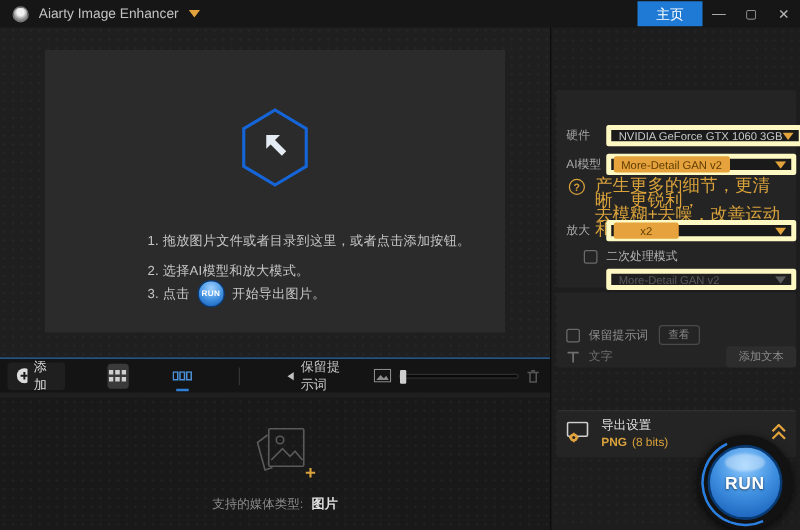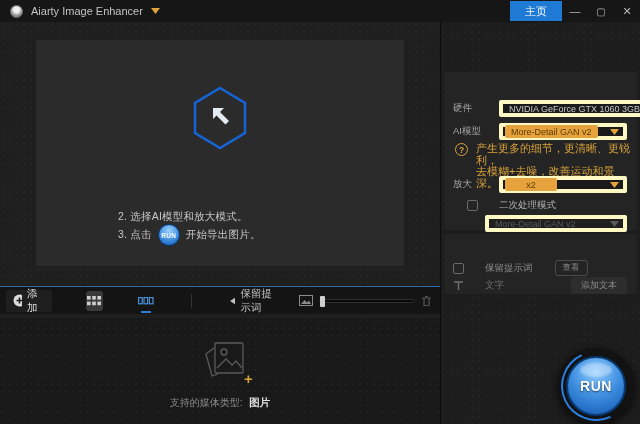--- a/index.html
+++ b/index.html
@@ -67,37 +67,37 @@
   
   .panel { position:absolute; left:440px; top:22px; width:200px; height:402px;
     background:#1d1d1d; border-left:1px solid #0c0c0c;
     background-image:radial-gradient(#252525 1px, transparent 1px); background-size:7px 7px; }
   .card { position:absolute; left:4px; width:192px; background:#242424; border-radius:2px; }
   .card-enhance { top:50px; height:158px; }
   .card-prompt { top:212px; height:60px; }
   .card-export { top:306px; height:38px; border-top:1px solid #303030; }
   .sec-header { position:absolute; left:8px; display:flex; align-items:center; gap:7px; }
   .sec-title { font-size:11px; font-weight:bold; color:#e8e8e8; }
-  .prow { position:absolute; left:8px; right:10px; display:flex; align-items:center;gap:14px; }
+  .prow { position:absolute; left:8px; right:0; display:flex; align-items:center; }
   .plabel { width:32px; font-size:9.5px; color:#a8a8a8; flex:none; }
   .field { position:relative; flex:1; height:17px; background:#1a1a1a; border:4px solid #fef9c3;
     border-radius:2px; display:flex; align-items:center; cursor:pointer; }
   .field-text { font-size:9px; color:#c8c8c8; margin-left:6px; white-space:nowrap;
     overflow:hidden; flex:1; }
   .pill { height:13px; margin-left:2px; background:#e6a23c; border-radius:2px;
     display:flex; align-items:center; justify-content:center; padding:0 6px; }
   .pill-text { font-size:9px; color:#5e3c00; white-space:nowrap; }
   .chev { margin-left:auto; margin-right:4px; flex:none; }
   .field.disabled { background:#1f1f1f; cursor:default; }
   .field.disabled .field-text { color:#5a5a5a; }
   .hint { position:absolute; left:8px; right:4px; top:71px; display:flex; gap:8px; }
   .help-circle { width:13px; height:13px; border-radius:50%; border:1.5px solid #d9a23b;
     color:#d9a23b; font-size:8.5px; font-weight:bold; display:flex; align-items:center;
     justify-content:center; flex:none; margin-left:2px; cursor:pointer; }
-  .hint-text { font-size:11px; line-height:11.5px; color:#d9a23b; }
+  .hint-text { font-size:14px; line-height:11.5px; color:#d9a23b; }
   .checkbox { width:11px; height:11px; border:1px solid #6a6a6a; border-radius:2px;
     background:transparent; flex:none; cursor:pointer; }
   .cb-label { font-size:9.5px; color:#b5b5b5; margin-left:7px; }
   .cb-label.dim { color:#8f8f8f; }
   .view-btn { margin-left:8px; padding:1px 7px; border:1px solid #4a4a4a; border-radius:3px;
     font-size:8.5px; color:#858585; cursor:pointer; }
   .text-label { font-size:9.5px; color:#6f6f6f; margin-left:7px; }
   .addtext-btn { margin-left:auto; padding:2px 10px; background:#2d2d2d; border-radius:3px;
     font-size:9px; color:#8a8a8a; cursor:default; }
   .export-text { position:absolute; left:36px; top:4px; }
@@ -143,20 +143,21 @@
   </div>
 
   <div class="main-left">
     <div class="dropzone">
       <div class="hexwrap">
         <svg width="58" height="64" viewBox="0 0 58 64">
           <polygon points="29,2 54,17 54,47 29,62 4,47 4,17" fill="none" stroke="#1565d8" stroke-width="2.5"></polygon>
           <path d="M22 22 h11 l-4 4 9 9 -3.5 3.5 -9 -9 -3.5 3.5 Z" fill="#e4ebf2"></path>
         </svg>
       </div>
+      <div class="inst inst1">1. 拖放图片文件或者目录到这里，或者点击添加按钮。</div>
       <div class="inst inst2">2. 选择AI模型和放大模式。</div>
       <div class="inst inst3">
         <span>3. 点击</span>
         <span class="run-badge">RUN</span>
         <span>开始导出图片。</span>
       </div>
     </div>
   </div>
 
   <div class="toolbar">
@@ -297,20 +298,38 @@
       </div>
       <div class="prow" style="top:43px;">
         <svg width="11" height="11">
           <path d="M1 2 h9 M5.5 2 v8" fill="none" stroke="#6f6f6f" stroke-width="1.4"></path>
         </svg>
         <span class="text-label">文字</span>
         <span class="addtext-btn">添加文本</span>
       </div>
     </div>
 
+    <div class="card card-export">
+      <svg width="20" height="18" style="position:absolute; left:8px; top:8px;">
+        <rect x="1" y="1" width="16" height="11" rx="1" fill="none" stroke="#cfcfcf" stroke-width="1.3"></rect>
+        <circle cx="6" cy="13" r="3.2" fill="#e2a33d"></circle>
+        <circle cx="6" cy="13" r="1.2" fill="#242424"></circle>
+        <path d="M6 9.2 v1 M6 15.8 v1 M2.2 13 h1 M8.8 13 h1" stroke="#e2a33d" stroke-width="1.4"></path>
+      </svg>
+      <div class="export-text">
+        <div class="export-title">导出设置</div>
+        <div class="export-fmt">
+          <b>PNG</b><span>(8 bits)</span>
+        </div>
+      </div>
+      <svg class="export-chev" width="12" height="13">
+        <path d="M1 6 L6 1 L11 6" fill="none" stroke="#e2a33d" stroke-width="1.8"></path>
+        <path d="M1 12 L6 7 L11 12" fill="none" stroke="#e2a33d" stroke-width="1.8"></path>
+      </svg>
+    </div>
 
     <div class="run-outer">
       <span class="run-ring"></span>
       <div class="run-btn">
         <span class="run-label">RUN</span>
       </div>
     </div>
 
   </div>
 </div>

